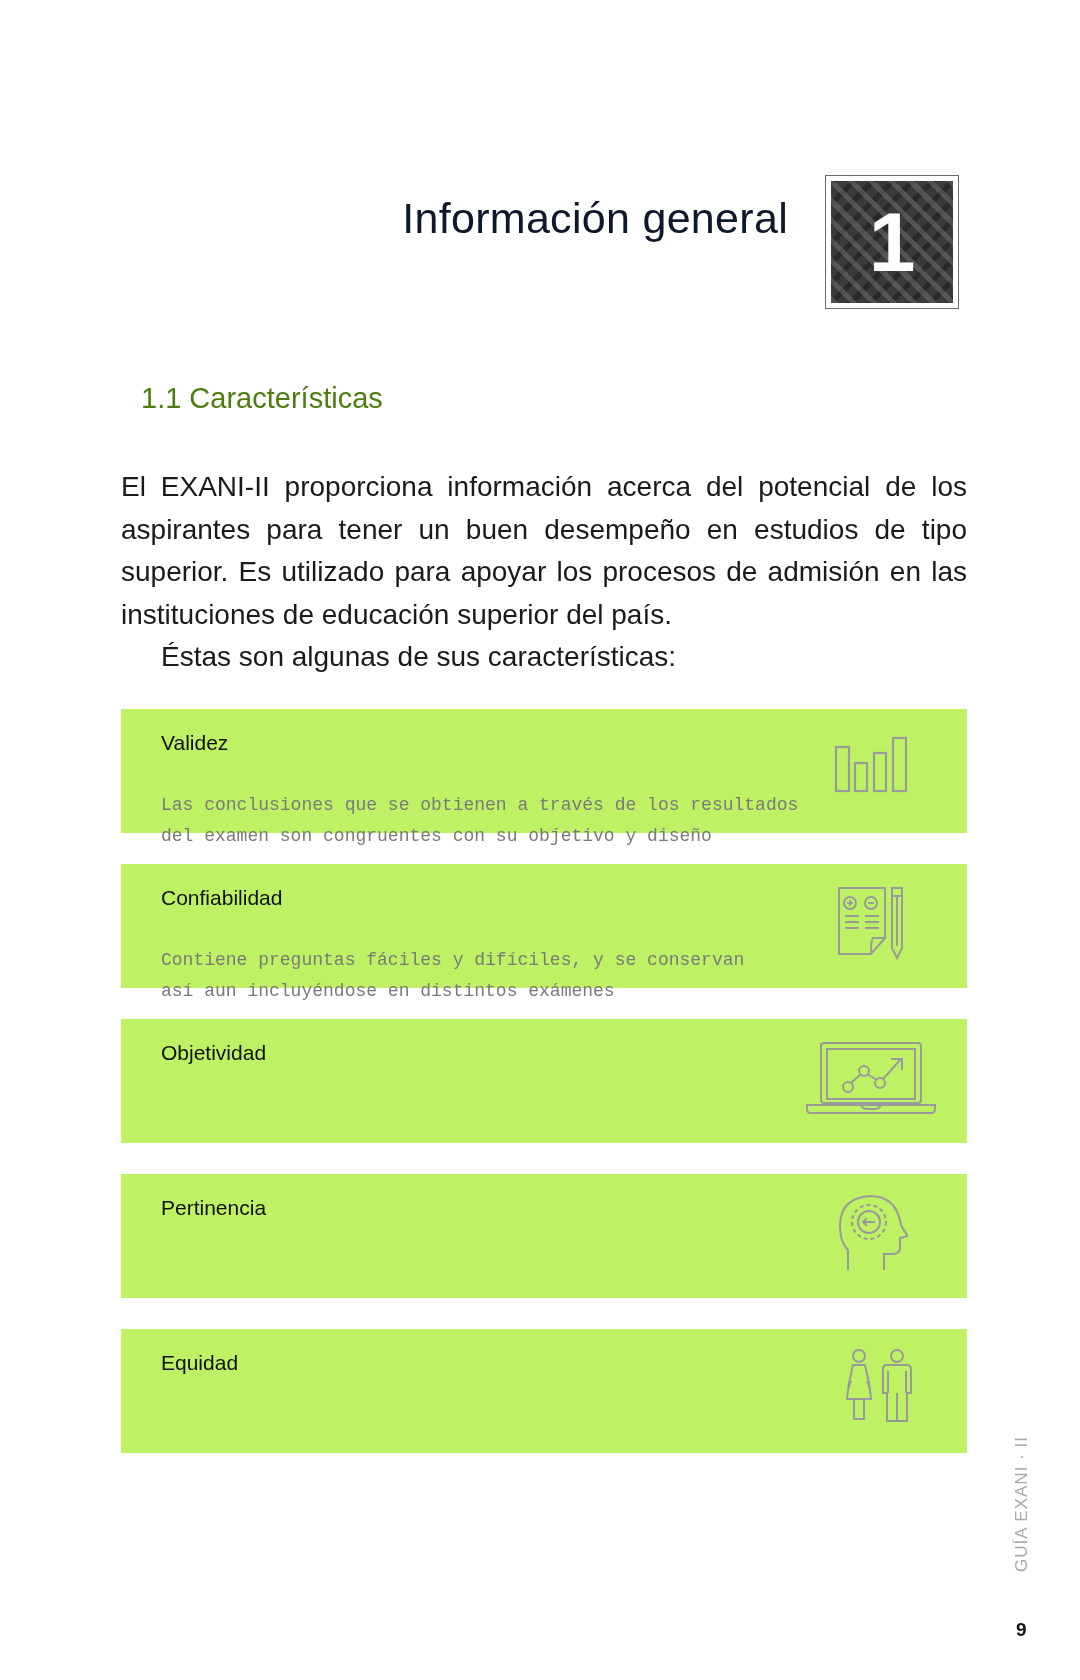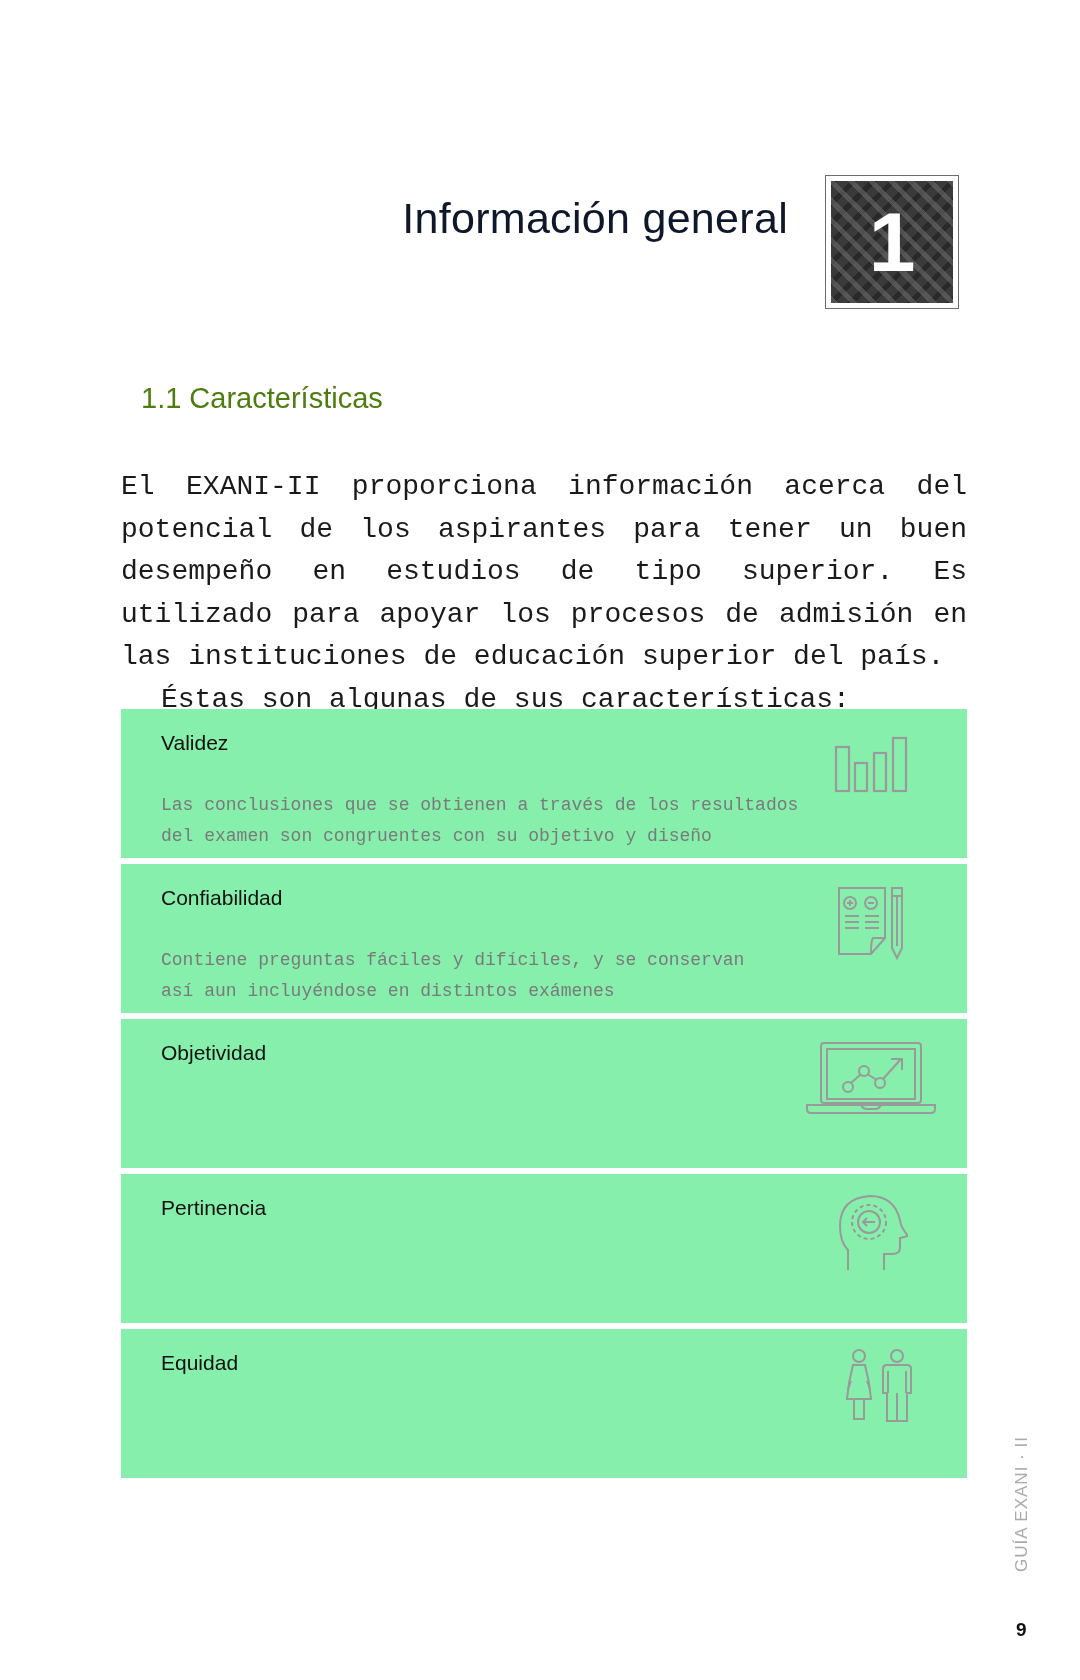--- a/index.html
+++ b/index.html
@@ -8,24 +8,24 @@
     .chapter-title div { white-space:nowrap; }
     .chapter-box { position:absolute; left:825px; top:175px; width:134px; height:134px; border:1.5px solid #6a6a6a; box-sizing:border-box; background:#fff; }
     .chapter-box-inner { position:absolute; left:5px; top:5px; right:5px; bottom:5px;
       background-color:#3a3a3a;
       background-image:
         repeating-linear-gradient(45deg, rgba(110,110,110,0.55) 0 5px, transparent 5px 14px),
         repeating-linear-gradient(-45deg, rgba(20,20,20,0.45) 0 5px, transparent 5px 14px);
       display:flex; align-items:center; justify-content:center; }
     .chapter-number { font-family:"Liberation Sans", sans-serif; font-weight:bold; font-size:84px; color:#ffffff; line-height:1; }
     .section-heading { position:absolute; left:121px; top:382px; font-family:"Liberation Sans", sans-serif; font-size:29px; color:#4d7c0f;margin-left:20px; }
-    .intro { position:absolute; left:121px; top:466px; width:846px; font-family:Liberation Mono, monospace; font-size:28px; line-height:42.5px; color:#1a1a1a; text-align:justify; }
+    .intro { position:absolute; left:121px; top:466px; width:846px; font-family:Liberation Sans, sans-serif; font-size:28px; line-height:42.5px; color:#1a1a1a; text-align:justify; }
     .intro p { margin:0; }
     .intro p.indent { text-indent:40px; }
-    .card { position:absolute; left:121px; width:846px; height:149px; background:#86efac; }
+    .card { position:absolute; left:121px; width:846px; height:124px; background:#bef264; }
     .card-title { position:absolute; left:40px; top:22px; font-family:"Liberation Sans", sans-serif; font-size:21px; color:#111; }
     .card-desc { position:absolute; left:40px; top:53px; font-family:Liberation Mono, monospace; font-size:18px; line-height:31px; color:#7a7a7a; white-space:pre-line;margin-top:28px; }
     .card-icon { position:absolute; top:14px; }
     .card-icon svg { display:block; }
     .side-label { position:absolute; left:1012px; top:1572px; transform:rotate(-90deg); transform-origin:left top; font-family:"Liberation Sans", sans-serif; font-size:17px; color:#aaaaaa; letter-spacing:1px; white-space:nowrap; }
     .page-number { position:absolute; left:1016px; top:1619px; font-family:"Liberation Sans", sans-serif; font-weight:bold; font-size:19px; color:#111; }
   </style>
 </head>
 <body>
 

